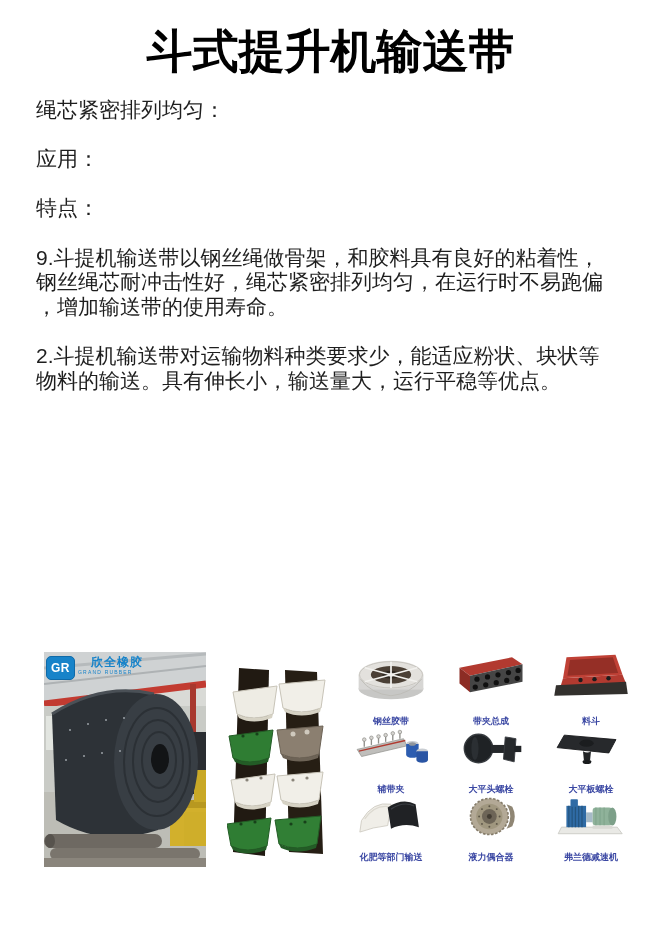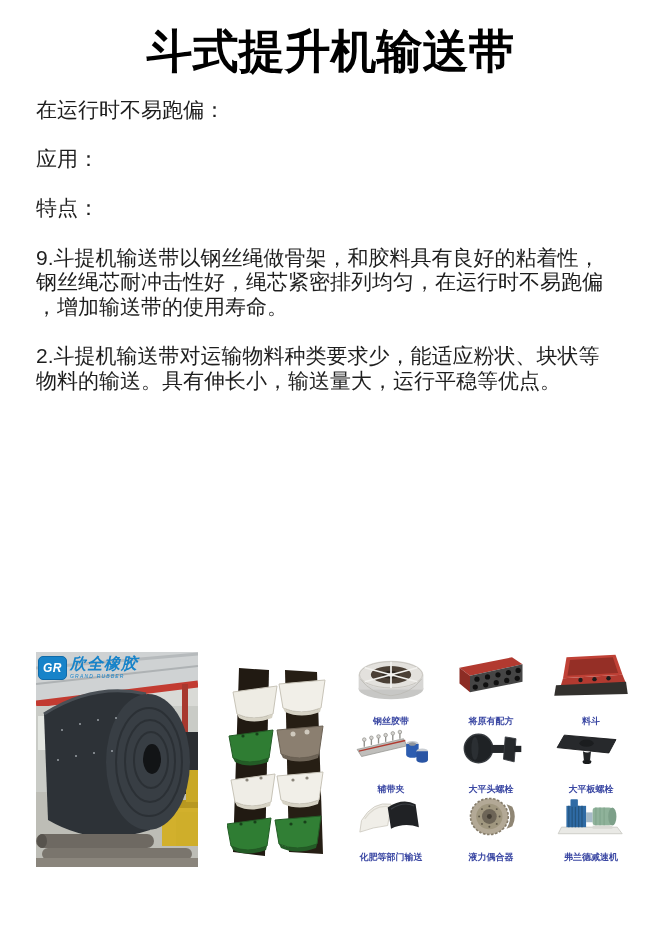--- a/index.html
+++ b/index.html
@@ -20,35 +20,35 @@
   .content{
     margin:20px 0 0 36px;
     width:580px;
     font-size:21px;
     line-height:24.6px;
     word-break:break-all;
     line-break:anywhere;
   }
   .content p{margin:0 0 24.6px 0;}
   
-  .photo-factory{position:absolute;left:36px;top:652px;width:161px;height:215px;font-style:italic;}
+  .photo-factory{position:absolute;left:44px;top:652px;width:161px;height:215px;}
   .photo-factory svg{display:block;width:162px;height:215px;}
   .logo{
     position:absolute;top:4px;left:2px;
     display:flex;align-items:flex-start;gap:3px;
   }
   .logo-mark{
     width:27px;height:22px;border-radius:5px;
     background:#1783c9;border:1px solid #0f6aa8;
     color:#fff;font-weight:bold;font-size:12px;
     display:flex;align-items:center;justify-content:center;
     letter-spacing:0.5px;
   }
   .logo-text{display:flex;flex-direction:column;line-height:1;}
-  .logo-cn{font-size:16px;font-weight:bold;color:#1783c9;letter-spacing:1px;}
+  .logo-cn{font-size:12px;font-weight:bold;color:#1783c9;letter-spacing:1px;margin-left:13px;}
   .logo-en{font-size:5px;color:#1783c9;letter-spacing:1.2px;margin-top:2px;}
   .photo-buckets{position:absolute;left:227px;top:668px;width:104px;height:190px;}
   .photo-buckets svg{display:block;width:104px;height:190px;}
   .product-grid{
     position:absolute;left:341px;top:652px;width:300px;
     display:grid;
     grid-template-columns:100px 100px 100px;
     grid-template-rows:76px 68px 68px;
   }
   .cell{
@@ -63,21 +63,21 @@
   }
 </style>
 </head>
 <body>
 
 <div class="page">
 
   <h1 class="title">斗式提升机输送带</h1>
 
   <div class="content">
-    <p>在运行时不易跑偏：</p>
+    <p>绳芯紧密排列均匀：</p>
     <p>应用：</p>
     <p>特点：</p>
     <p>9.斗提机输送带以钢丝绳做骨架，和胶料具有良好的粘着性，钢丝绳芯耐冲击性好，绳芯紧密排列均匀，在运行时不易跑偏，增加输送带的使用寿命。</p>
     <p>2.斗提机输送带对运输物料种类要求少，能适应粉状、块状等物料的输送。具有伸长小，输送量大，运行平稳等优点。</p>
   </div>
 
   <div class="photo-factory">
     <svg viewBox="0 0 162 215">
       <rect width="162" height="215" fill="#d9dad6"></rect>
       <path d="M0,0 H162 V34 L0,52 Z" fill="#cfd2d3"></path>
@@ -202,21 +202,21 @@
             <circle cx="50" cy="26" r="3"></circle>
             <circle cx="62" cy="23.5" r="3"></circle>
             <circle cx="73" cy="21" r="3"></circle>
           <circle cx="24" cy="40" r="3"></circle>
             <circle cx="36" cy="37.5" r="3"></circle>
             <circle cx="48" cy="35" r="3"></circle>
             <circle cx="60" cy="32.5" r="3"></circle>
             <circle cx="72" cy="30" r="3"></circle>
         </g>
       </svg>
-      <figcaption class="cap">将原有配方</figcaption>
+      <figcaption class="cap">带夹总成</figcaption>
     </figure>
 
     <figure class="cell">
       <svg width="84" height="56" viewBox="0 0 84 56">
         <path d="M14,6 L70,3 L78,26 L10,30 Z" fill="#c04136"></path>
         <path d="M18,9 L67,6 L73,24 L15,27 Z" fill="#952f26"></path>
         <path d="M10,30 L78,26 L82,36 L7,40 Z" fill="#b23a30"></path>
         <g fill="#1c1c1c">
             <circle cx="30" cy="32" r="2.5"></circle>
             <circle cx="46" cy="31" r="2.5"></circle>

